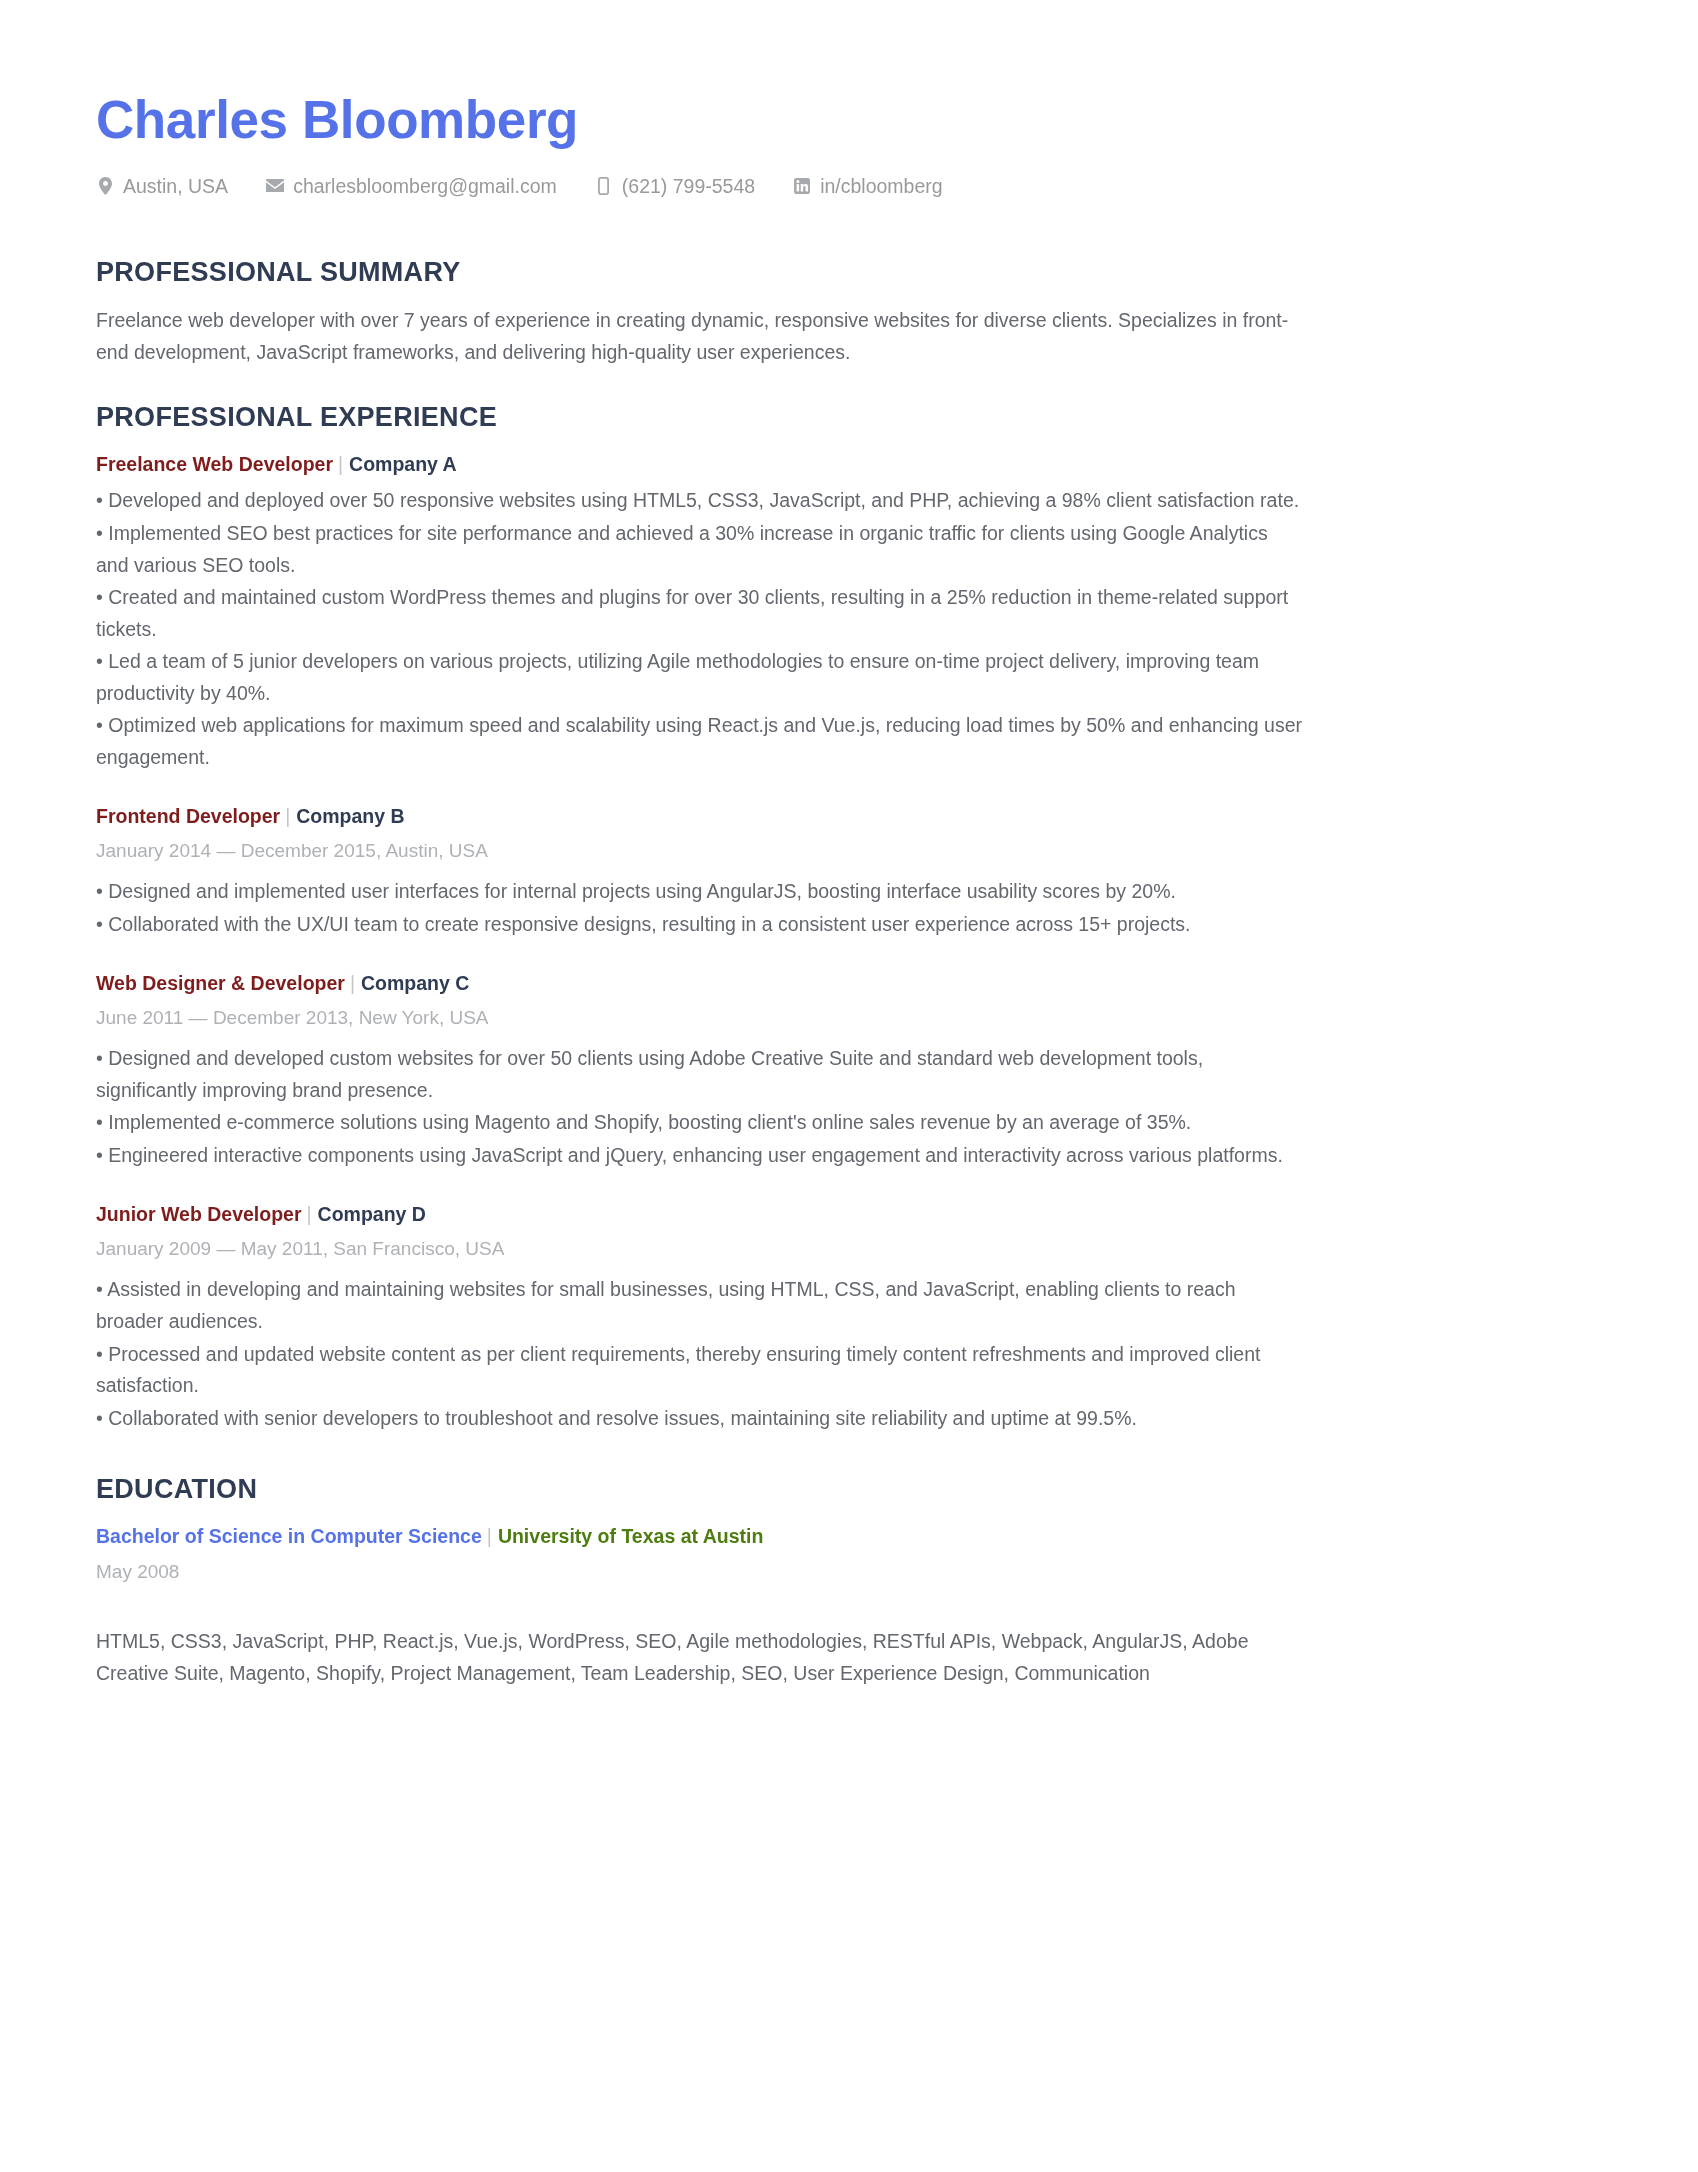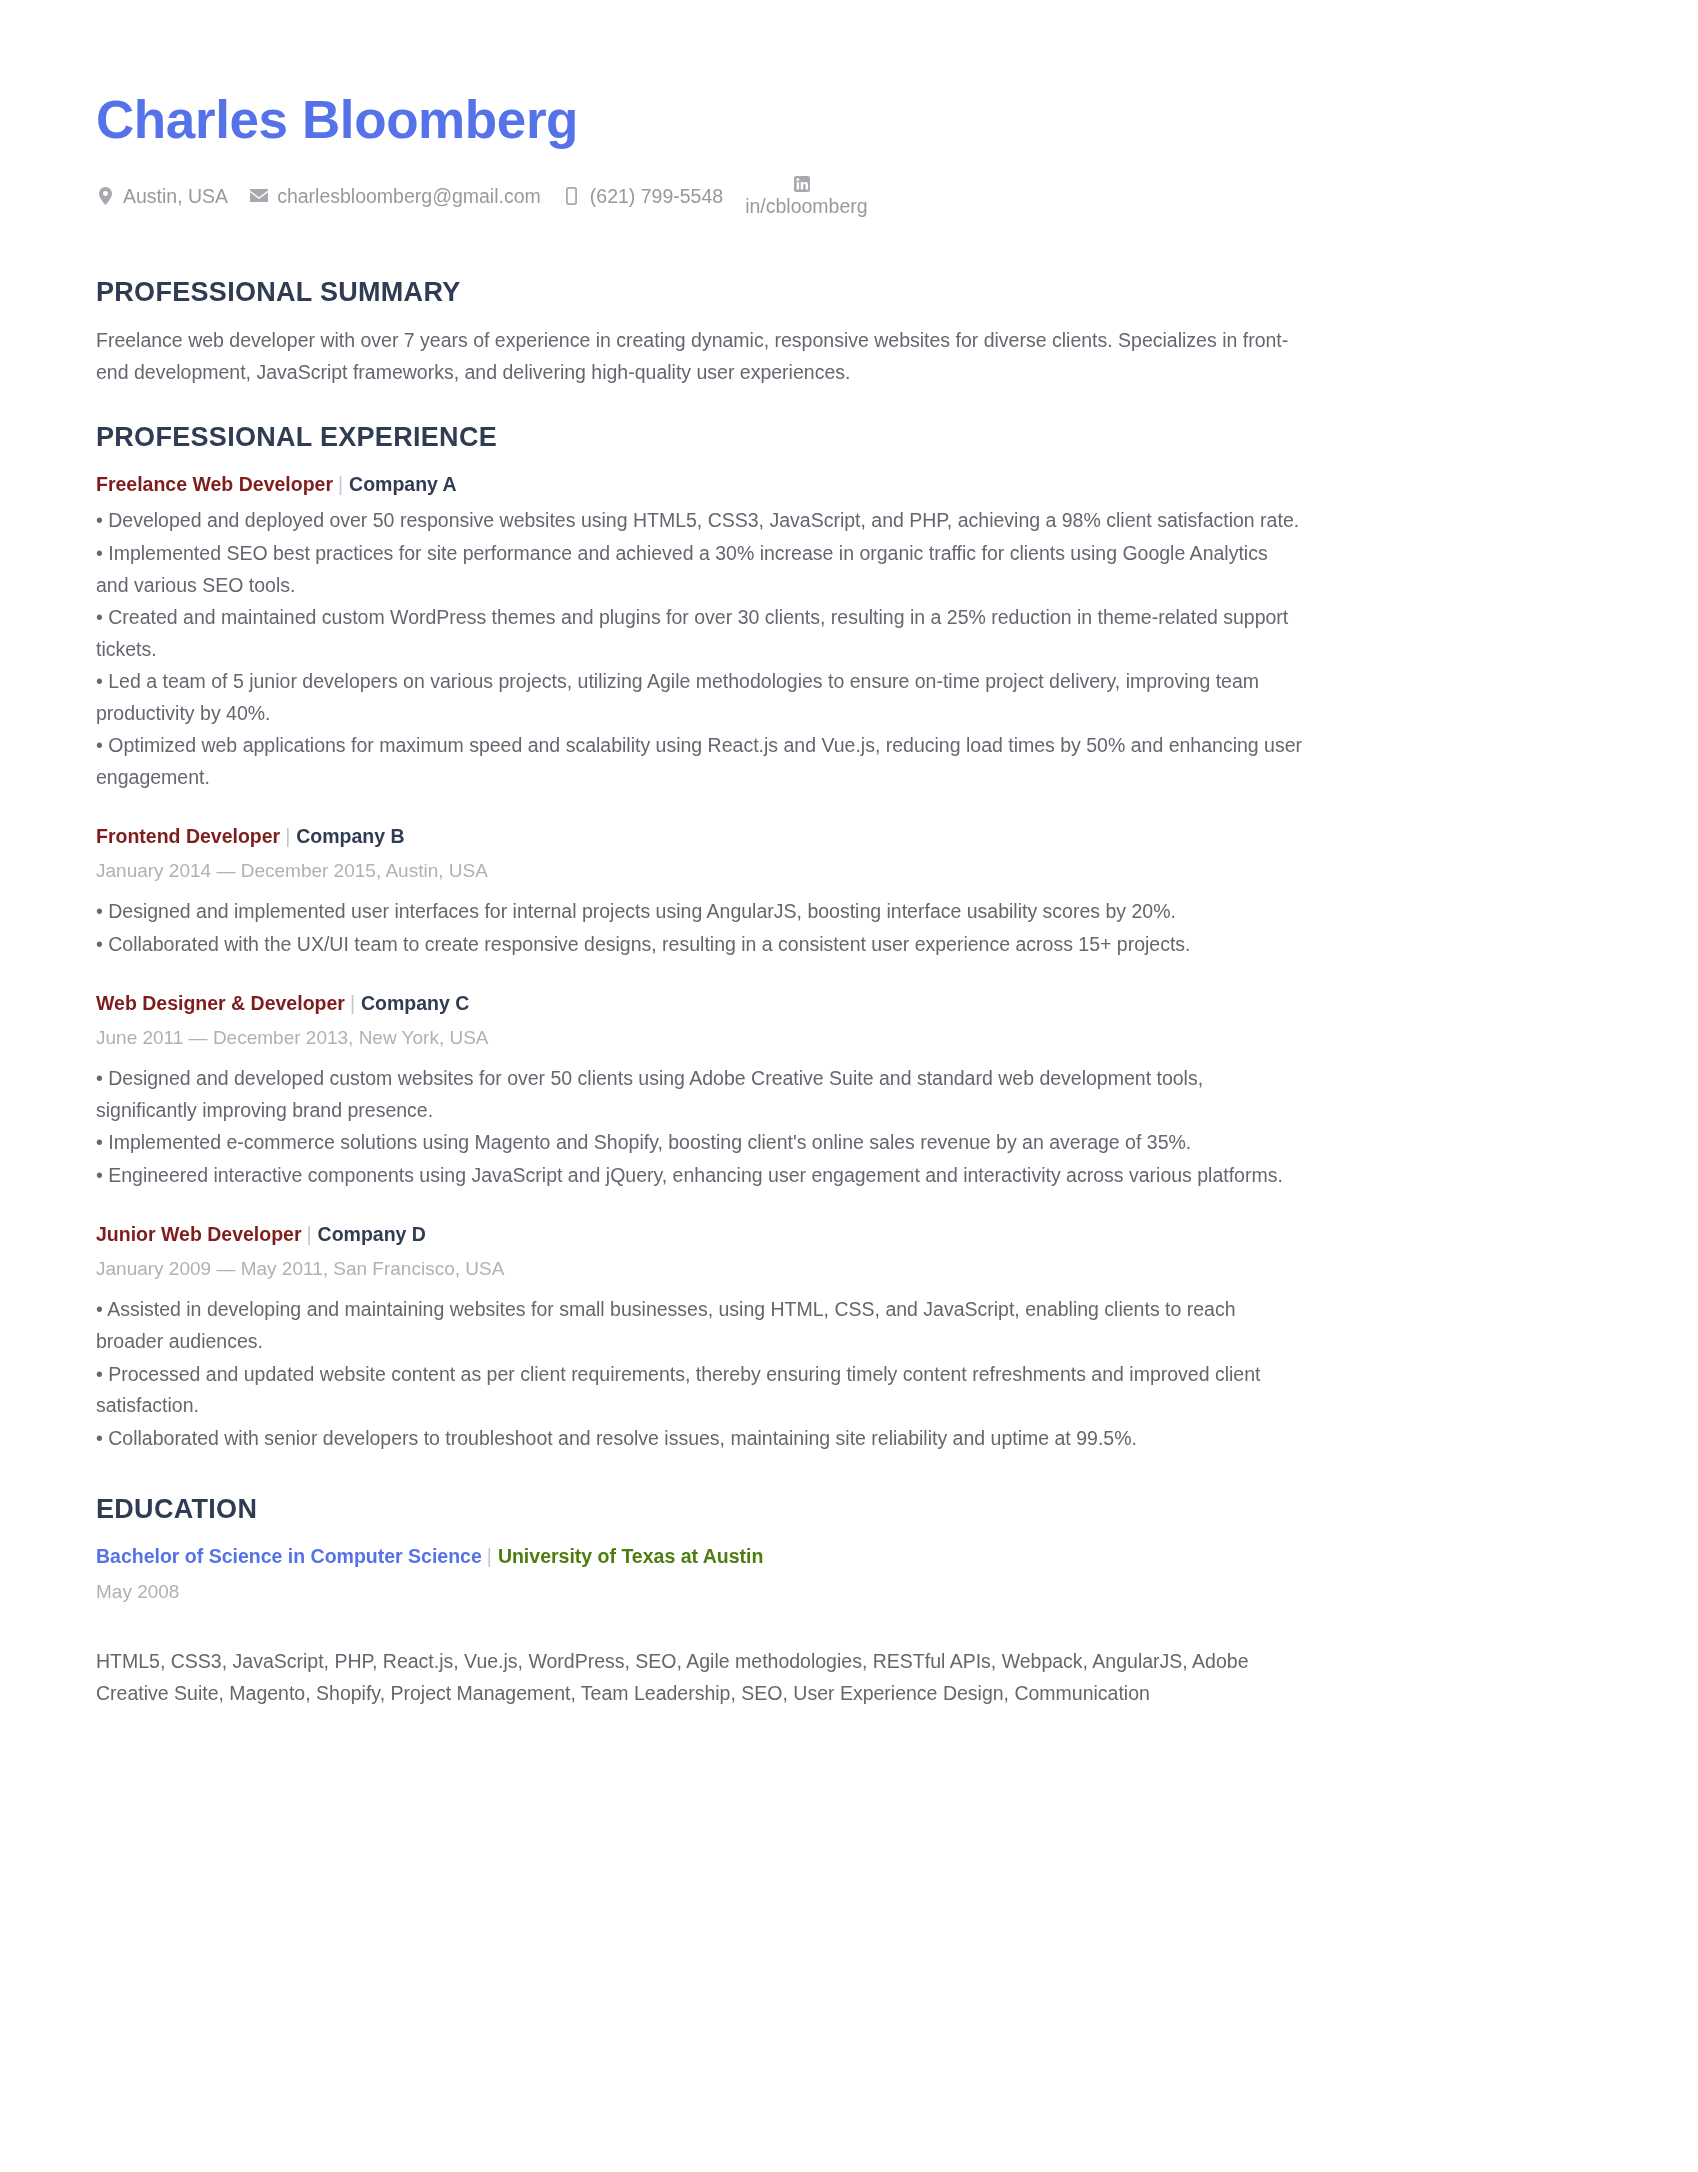--- a/index.html
+++ b/index.html
@@ -30,34 +30,34 @@
     letter-spacing: -0.4px;
     line-height: 1.05;
     margin-bottom: 26px;
     white-space: nowrap;
   }
 
   .contact-line {
     display: flex;
     align-items: center;
     flex-wrap: wrap;
-    gap: 0;
+    gap: 16px;
     font-size: 19.5px;
     color: #97999b;
     line-height: 1.3;
     margin-bottom: 58px;
   }
 
   .contact-item {
     display: inline-flex;
     align-items: center;
     white-space: nowrap;
     margin-right: 22px;
   }
-  .contact-item:last-child { margin-right: 0; flex-direction: column; }
+  .contact-item:last-child { margin-right: 0; }
 
   .contact-icon {
     display: inline-flex;
     align-items: center;
     justify-content: center;
     width: 18px;
     height: 20px;
     margin-right: 9px;
     flex: 0 0 auto;
   }

